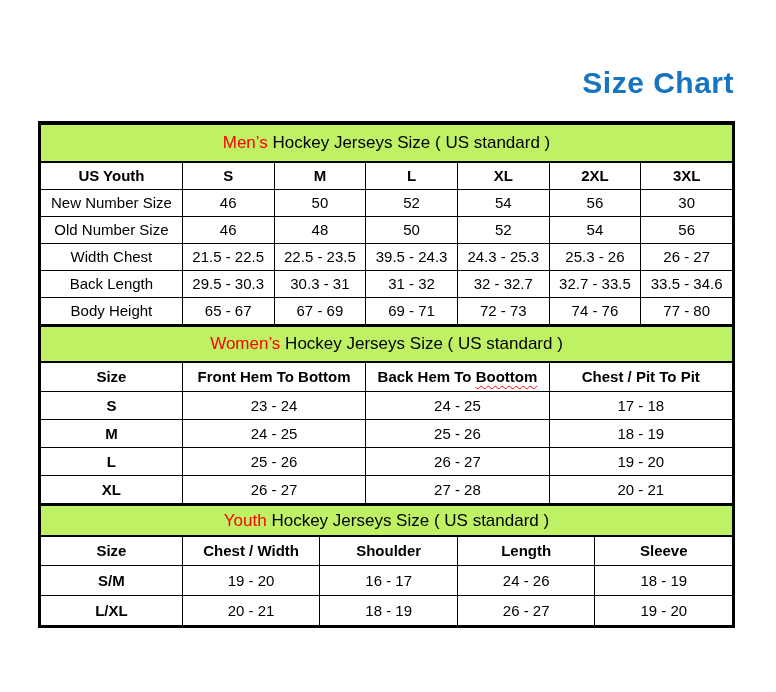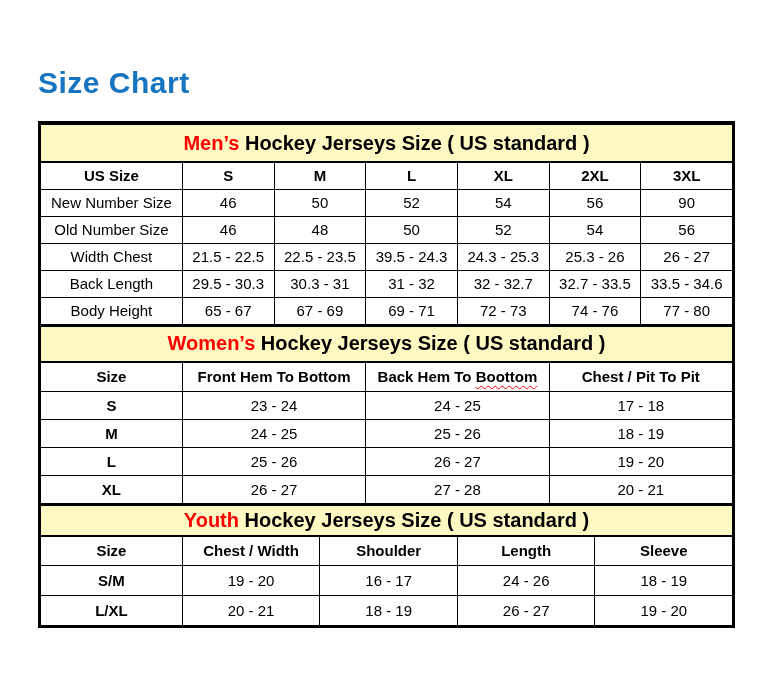--- a/index.html
+++ b/index.html
@@ -7,21 +7,21 @@
     width: 776px; height: 692px;
     background: #ffffff;
     font-family: "Liberation Sans", sans-serif;
     color: #000000;
     overflow: hidden;
   }
   .page-title {
     position: absolute;
     left: 38px; top: 66px;
     width: 696px;
-    text-align: left;
+    text-align: right;
     font-size: 30px;
     font-weight: bold;
     color: #1674C0;
     letter-spacing: 0.5px;
   }
   .chart-container {
     position: absolute;
     left: 38px; top: 121px;
     width: 697px;
     border: 2px solid #000000;
@@ -35,23 +35,23 @@
   th, td {
     border: 1px solid #000000;
     text-align: center;
     vertical-align: middle;
     font-size: 15px;
     padding: 0 2px;
     overflow: hidden;
     white-space: nowrap;
   }
   th.section-row {
-    background: #fef9c3;
-    font-size: 20px;
-    font-weight: bold;
+    background: #bef264;
+    font-size: 17px;
+    font-weight: normal;
     border-top-width: 2px;
     border-bottom-width: 2px;
   }
   .section-accent { color: #FF0000; }
   .section-rest { color: #000000; }
   th.col-header { font-weight: bold; }
   td.row-label { font-weight: normal; }
   td.row-label-bold { font-weight: bold; }
   
   .men-section th.section-row { height: 38px; }
@@ -87,36 +87,36 @@
         <col style="width:13.25%">
         <col style="width:13.25%">
         <col style="width:13.25%">
         <col style="width:13.25%">
     </colgroup>
     <tbody>
         <tr>
       <th class="section-row" colspan="7"><span class="section-accent">Men’s</span><span class="section-rest"> Hockey Jerseys Size ( US standard )</span></th>
     </tr>
     <tr class="head-row">
-      <th class="col-header">US Size</th>
+      <th class="col-header">US Youth</th>
       <th class="col-header">S</th>
       <th class="col-header">M</th>
       <th class="col-header">L</th>
       <th class="col-header">XL</th>
       <th class="col-header">2XL</th>
       <th class="col-header">3XL</th>
     </tr>
     <tr class="data-row">
       <td class="row-label">New Number Size</td>
       <td>46</td>
       <td>50</td>
       <td>52</td>
       <td>54</td>
       <td>56</td>
-      <td>90</td>
+      <td>30</td>
     </tr>
     <tr class="data-row">
       <td class="row-label">Old Number Size</td>
       <td>46</td>
       <td>48</td>
       <td>50</td>
       <td>52</td>
       <td>54</td>
       <td>56</td>
     </tr>

